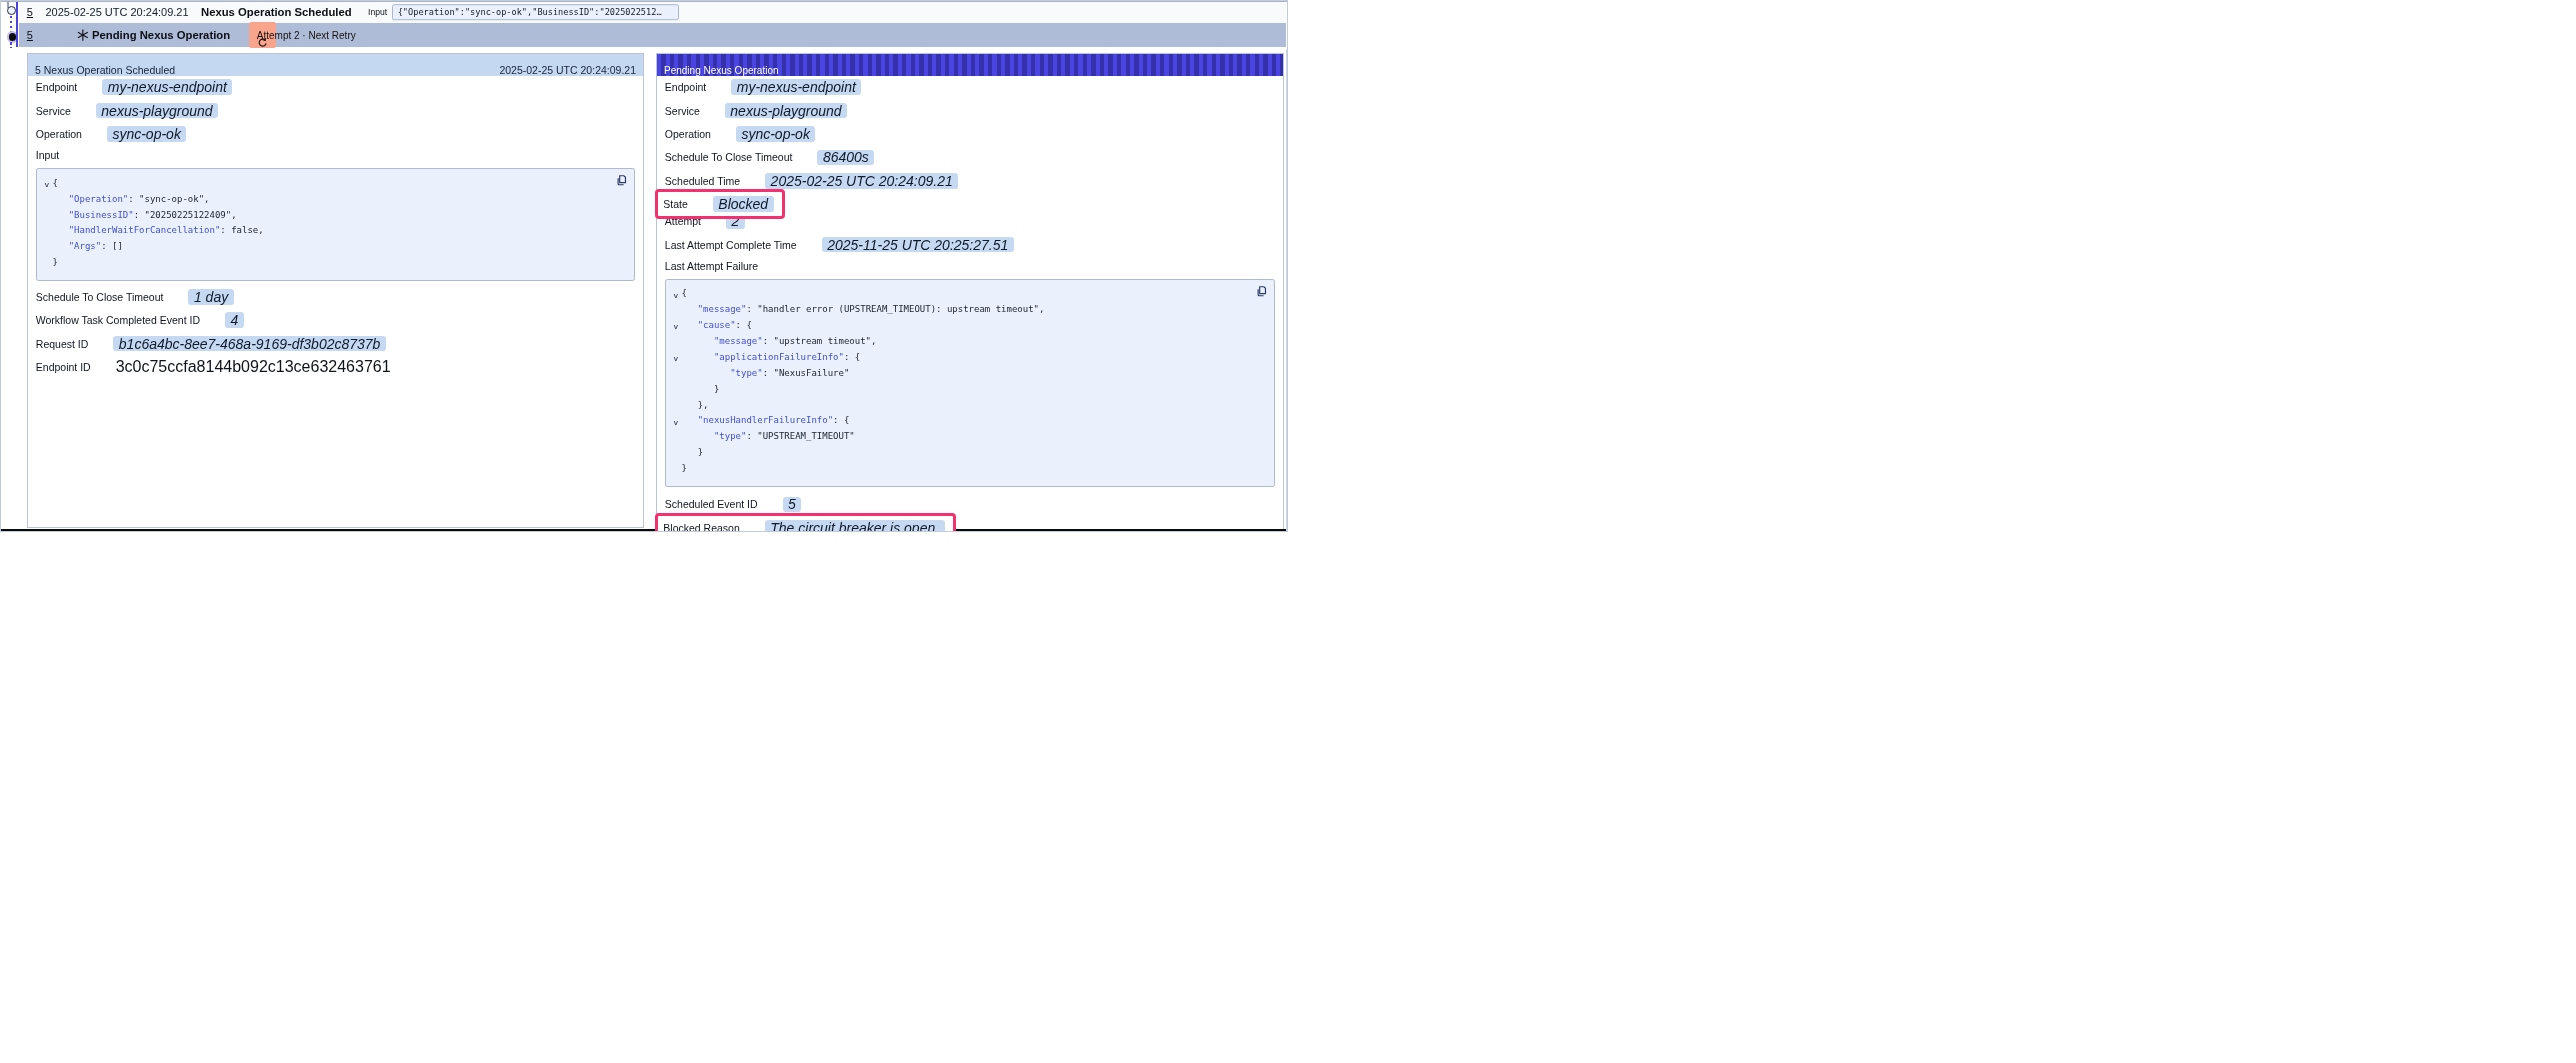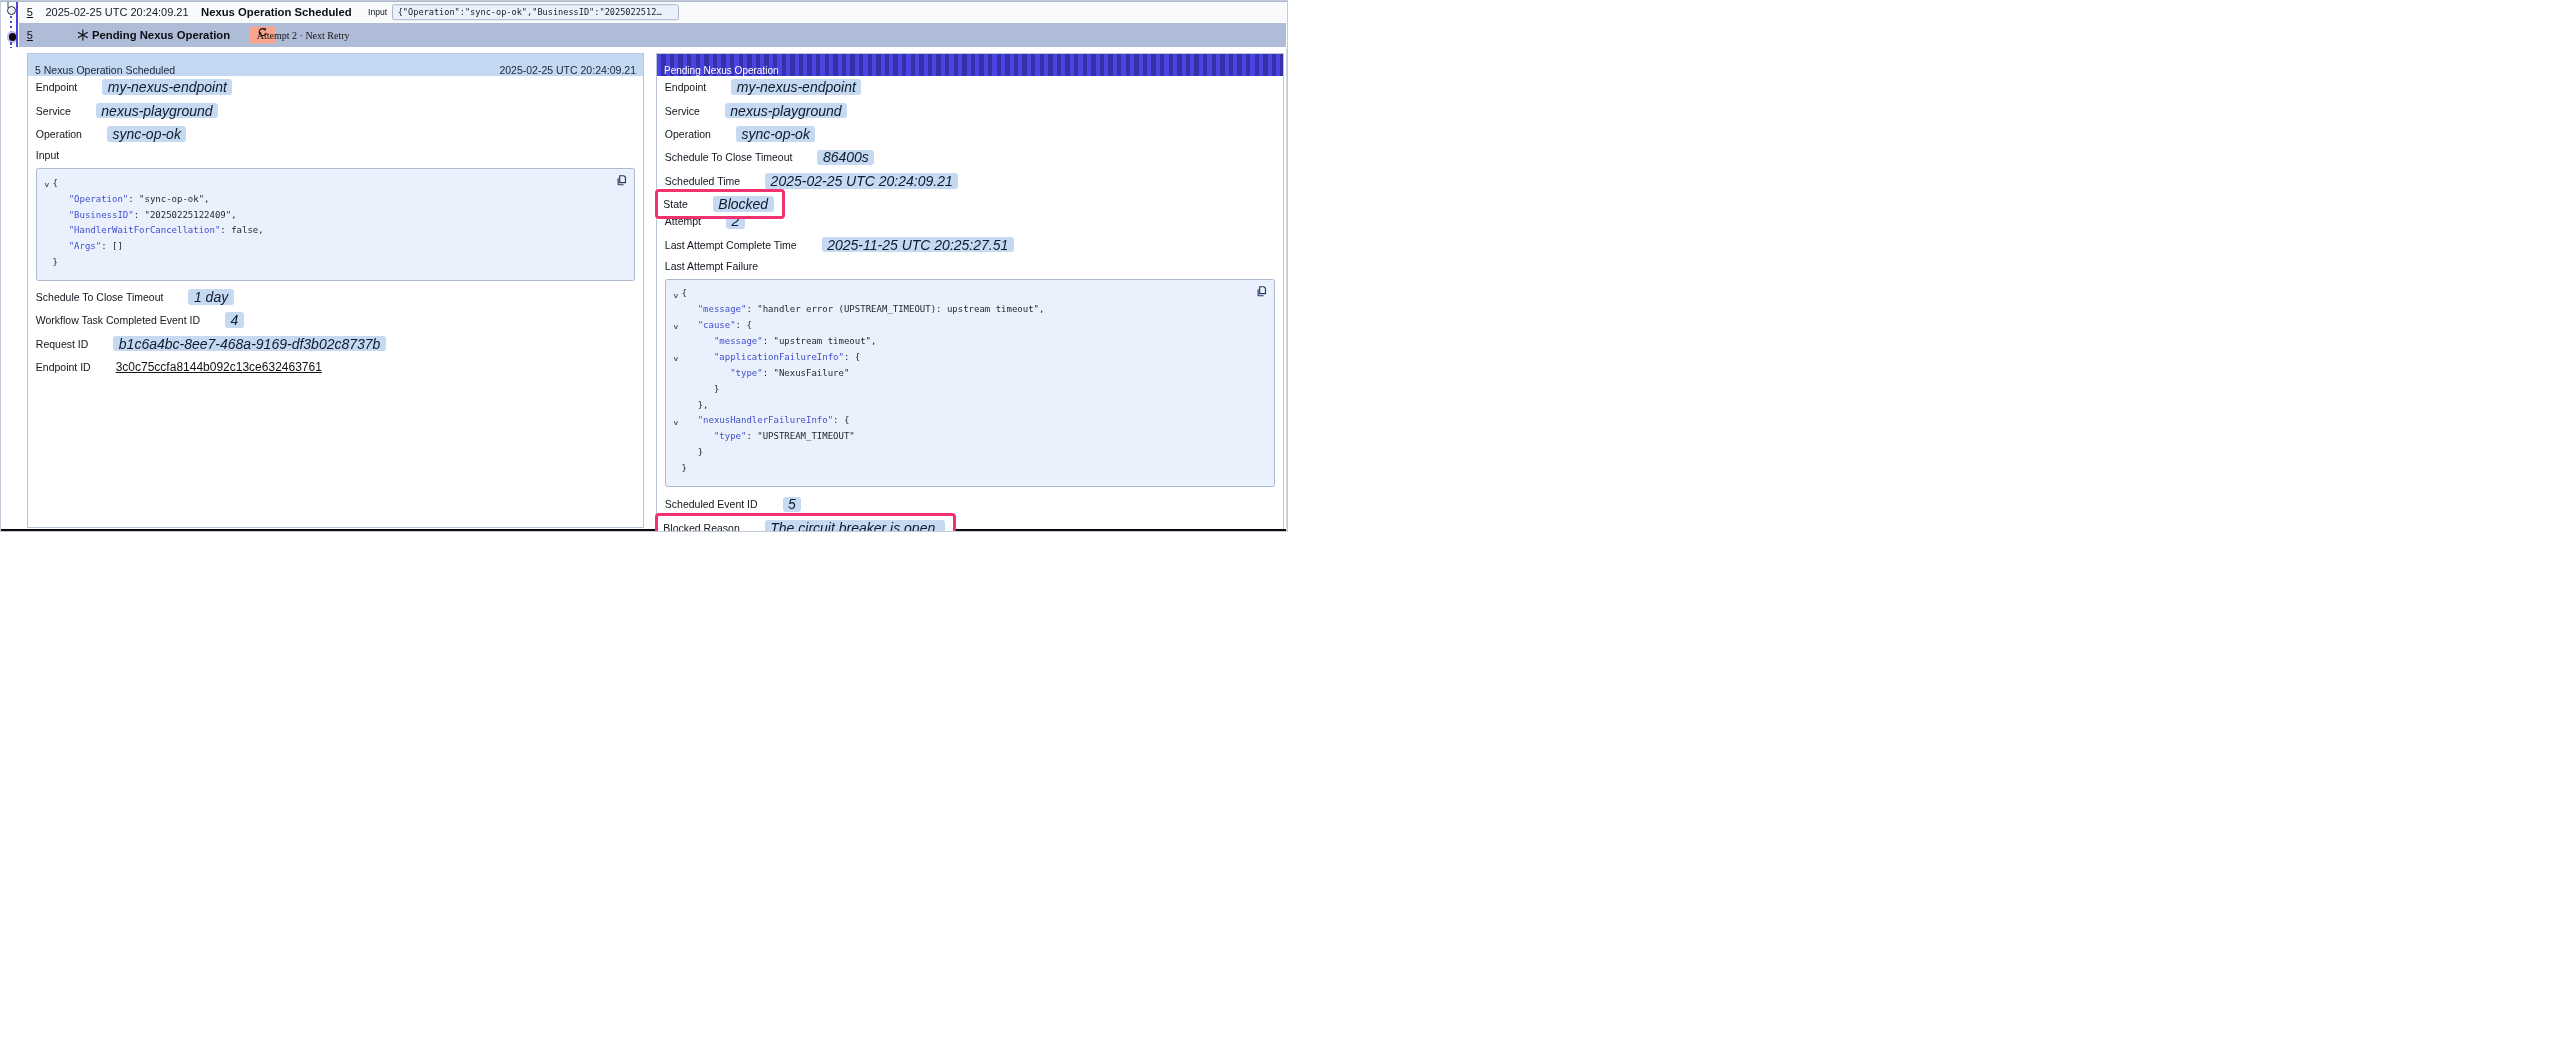--- a/index.html
+++ b/index.html
@@ -27,40 +27,40 @@
   .row span{position:absolute;top:50%;transform:translateY(-50%);white-space:nowrap;}
   .evt-id{left:7.8px;font-size:11px;text-decoration:underline;color:#0e1116;}
   .evt-time{left:26.5px;font-size:11px;color:#151d29;}
   .evt-name{left:182px;font-size:11.3px;font-weight:700;color:#0c0f14;}
   .inp-label{left:349px;font-size:8.6px;color:#10151d;}
   .inp-chip{left:373px;width:287px;height:15.6px;line-height:15.6px;background:#eaf0fc;border:0.8px solid #a9b6cc;
             border-radius:2.3px;font-family:"DejaVu Sans Mono",monospace;font-size:8.6px;color:#161c26;
             padding:0 4.7px;overflow:hidden;box-sizing:border-box;}
   .star-wrap{left:58px;width:11.7px;height:11.7px;}
   .row2-title{left:73px;font-size:11.3px;font-weight:700;color:#0c0f14;}
-  .retry-badge{left:230px;height:17px;background:#f9a48c;border-radius:2.3px;display:flex;align-items:flex-start;
-               gap:5.5px;padding:0 7.8px;font-size:10px;color:#17130f;font-family:Liberation Serif, serif;}
+  .retry-badge{left:230px;height:26px;background:#f9a48c;border-radius:2.3px;display:flex;align-items:flex-end;
+               gap:5.5px;padding:0 7.8px;font-size:10px;color:#17130f;}
   .retry-badge svg{display:block;}
 
   
   .panel{position:absolute;top:52px;background:#fff;border:0.8px solid #b9c4d6;box-sizing:border-box;}
   .panel-left{left:26px;width:617px;height:475px;}
   .panel-right{left:655px;width:628px;height:477px;border-bottom:none;}
   .panel-header{display:flex;justify-content:space-between;align-items:flex-end;height:22px;
                 padding:0 7px;font-size:10.5px;color:#16243a;background:#c4d8f2;}
   .panel-header.striped{background:repeating-linear-gradient(90deg,#4a44e3 0 4.3px,#3531ab 4.3px 8.6px);
                         color:#fff;font-size:10px;}
   .panel-body{padding:3.1px 7.8px 0 7.8px;position:relative;}
 
   .field-row{display:flex;align-items:center;gap:25px;height:16.4px;margin-bottom:7px;font-size:10.5px;
              white-space:nowrap;}
   .field-label{color:#10151d;}
   .field-badge{background:#c6d9f2;color:#0f1a2a;padding:0.8px 5.5px;border-radius:3.1px;font-size:14px;
                line-height:14px;font-style:italic;}
-  .field-link{color:#101418;text-decoration:underline;font-size:12px;cursor:pointer;}
+  .field-link{color:#101418;font-size:16px;cursor:pointer;}
   .hl-box{display:inline-flex;border:3.9px solid #f4316f;border-radius:4px;background:#fff;
           padding:3.9px 8.6px 3.9px 5.5px;margin:-7px 0 -6.2px -10px;position:relative;z-index:2;}
   .hl-box .field-row{margin:0;}
 
   .section-label{font-size:10.5px;height:14px;margin:6.2px 0 4.7px;color:#10151d;}
   .code-block{position:relative;background:#eaf0fc;border:0.8px solid #adbacf;border-radius:2.3px;
               padding:7.8px 9.4px 7.8px 3.9px;font-family:"DejaVu Sans Mono",monospace;}
   .code-line{display:flex;line-height:13.6px;font-size:9px;color:#1b2430;white-space:pre;}
   .chev{width:11.7px;flex:none;text-align:center;font-size:7px;color:#3c4257;transform:scaleX(1.35);
         margin-top:2.3px;cursor:pointer;}

